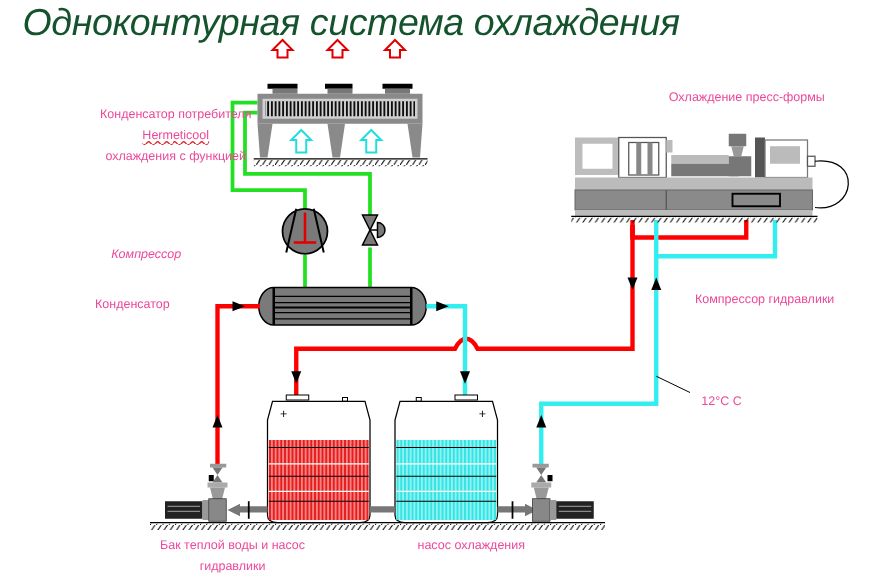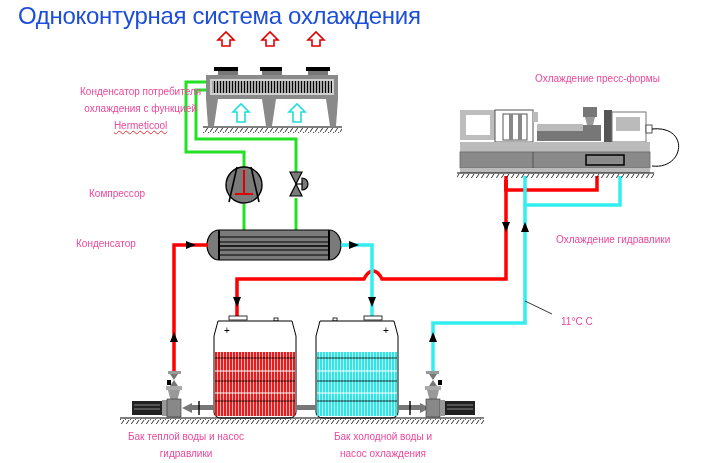--- a/index.html
+++ b/index.html
@@ -1,17 +1,17 @@
 <!DOCTYPE html>
 <html><head>
 <meta charset="utf-8">
 <style>
   html, body { margin: 0; padding: 0; background: #ffffff; }
   body { width: 714px; height: 463px; position: relative; overflow: hidden; font-family: "Liberation Sans", sans-serif; }
-  .title { position: absolute; left: 18px; top: 2px; font-size: 24px; color: #1d4ed8; letter-spacing: -0.3px; white-space: nowrap; }
+  .title { position: absolute; left: 18px; top: 2px; font-size: 30px; color: #14532d; letter-spacing: -0.3px; white-space: nowrap; font-style: italic; }
   .lbl { position: absolute; font-size: 10px; color: #ec4899; white-space: nowrap; line-height: 17px; }
   .center { text-align: center; }
   .squiggle { text-decoration: underline wavy #e03030; text-decoration-thickness: 1px; }
   svg.diagram { position: absolute; left: 0; top: 0; }
 </style>
 </head>
 <body>
 
 <div class="title">Одноконтурная  система охлаждения</div>
 
@@ -211,28 +211,27 @@
     <line x1="447" y1="405" x2="473" y2="405" stroke="#888" stroke-width="1"></line>
     <line x1="447" y1="409" x2="473" y2="409" stroke="#888" stroke-width="1"></line>
   </g>
 
   <line x1="120" y1="418" x2="484" y2="418" stroke="#000" stroke-width="1"></line>
   <rect x="120" y="419" width="364" height="5" fill="url(#hatch)"></rect>
 </svg>
 
 <div class="lbl center" style="left:80px; top:83px;">
   <div>Конденсатор потребителя</div>
+  <div><span class="squiggle">Hermeticool</span></div>
   <div>охлаждения с функцией</div>
-  <div><span class="squiggle">Hermeticool</span></div>
 </div>
-<div class="lbl" style="left:89px; top:185px;">Компрессор</div>
+<div class="lbl" style="left:89px; top:195px;font-style:italic;">Компрессор</div>
 <div class="lbl" style="left:76px; top:235px;">Конденсатор</div>
 <div class="lbl" style="left:535px; top:70px;">Охлаждение пресс-формы</div>
-<div class="lbl" style="left:556px; top:231px;">Охлаждение гидравлики</div>
-<div class="lbl" style="left:561px; top:313px;">11°C  С</div>
+<div class="lbl" style="left:556px; top:231px;">Компрессор гидравлики</div>
+<div class="lbl" style="left:561px; top:313px;">12°C  С</div>
 <div class="lbl center" style="left:128px; top:428px;">
   <div>Бак теплой  воды и насос</div>
   <div>гидравлики</div>
 </div>
 <div class="lbl center" style="left:334px; top:428px;">
-  <div>Бак холодной воды и</div>
   <div>насос охлаждения</div>
 </div>
 
 </body></html>

